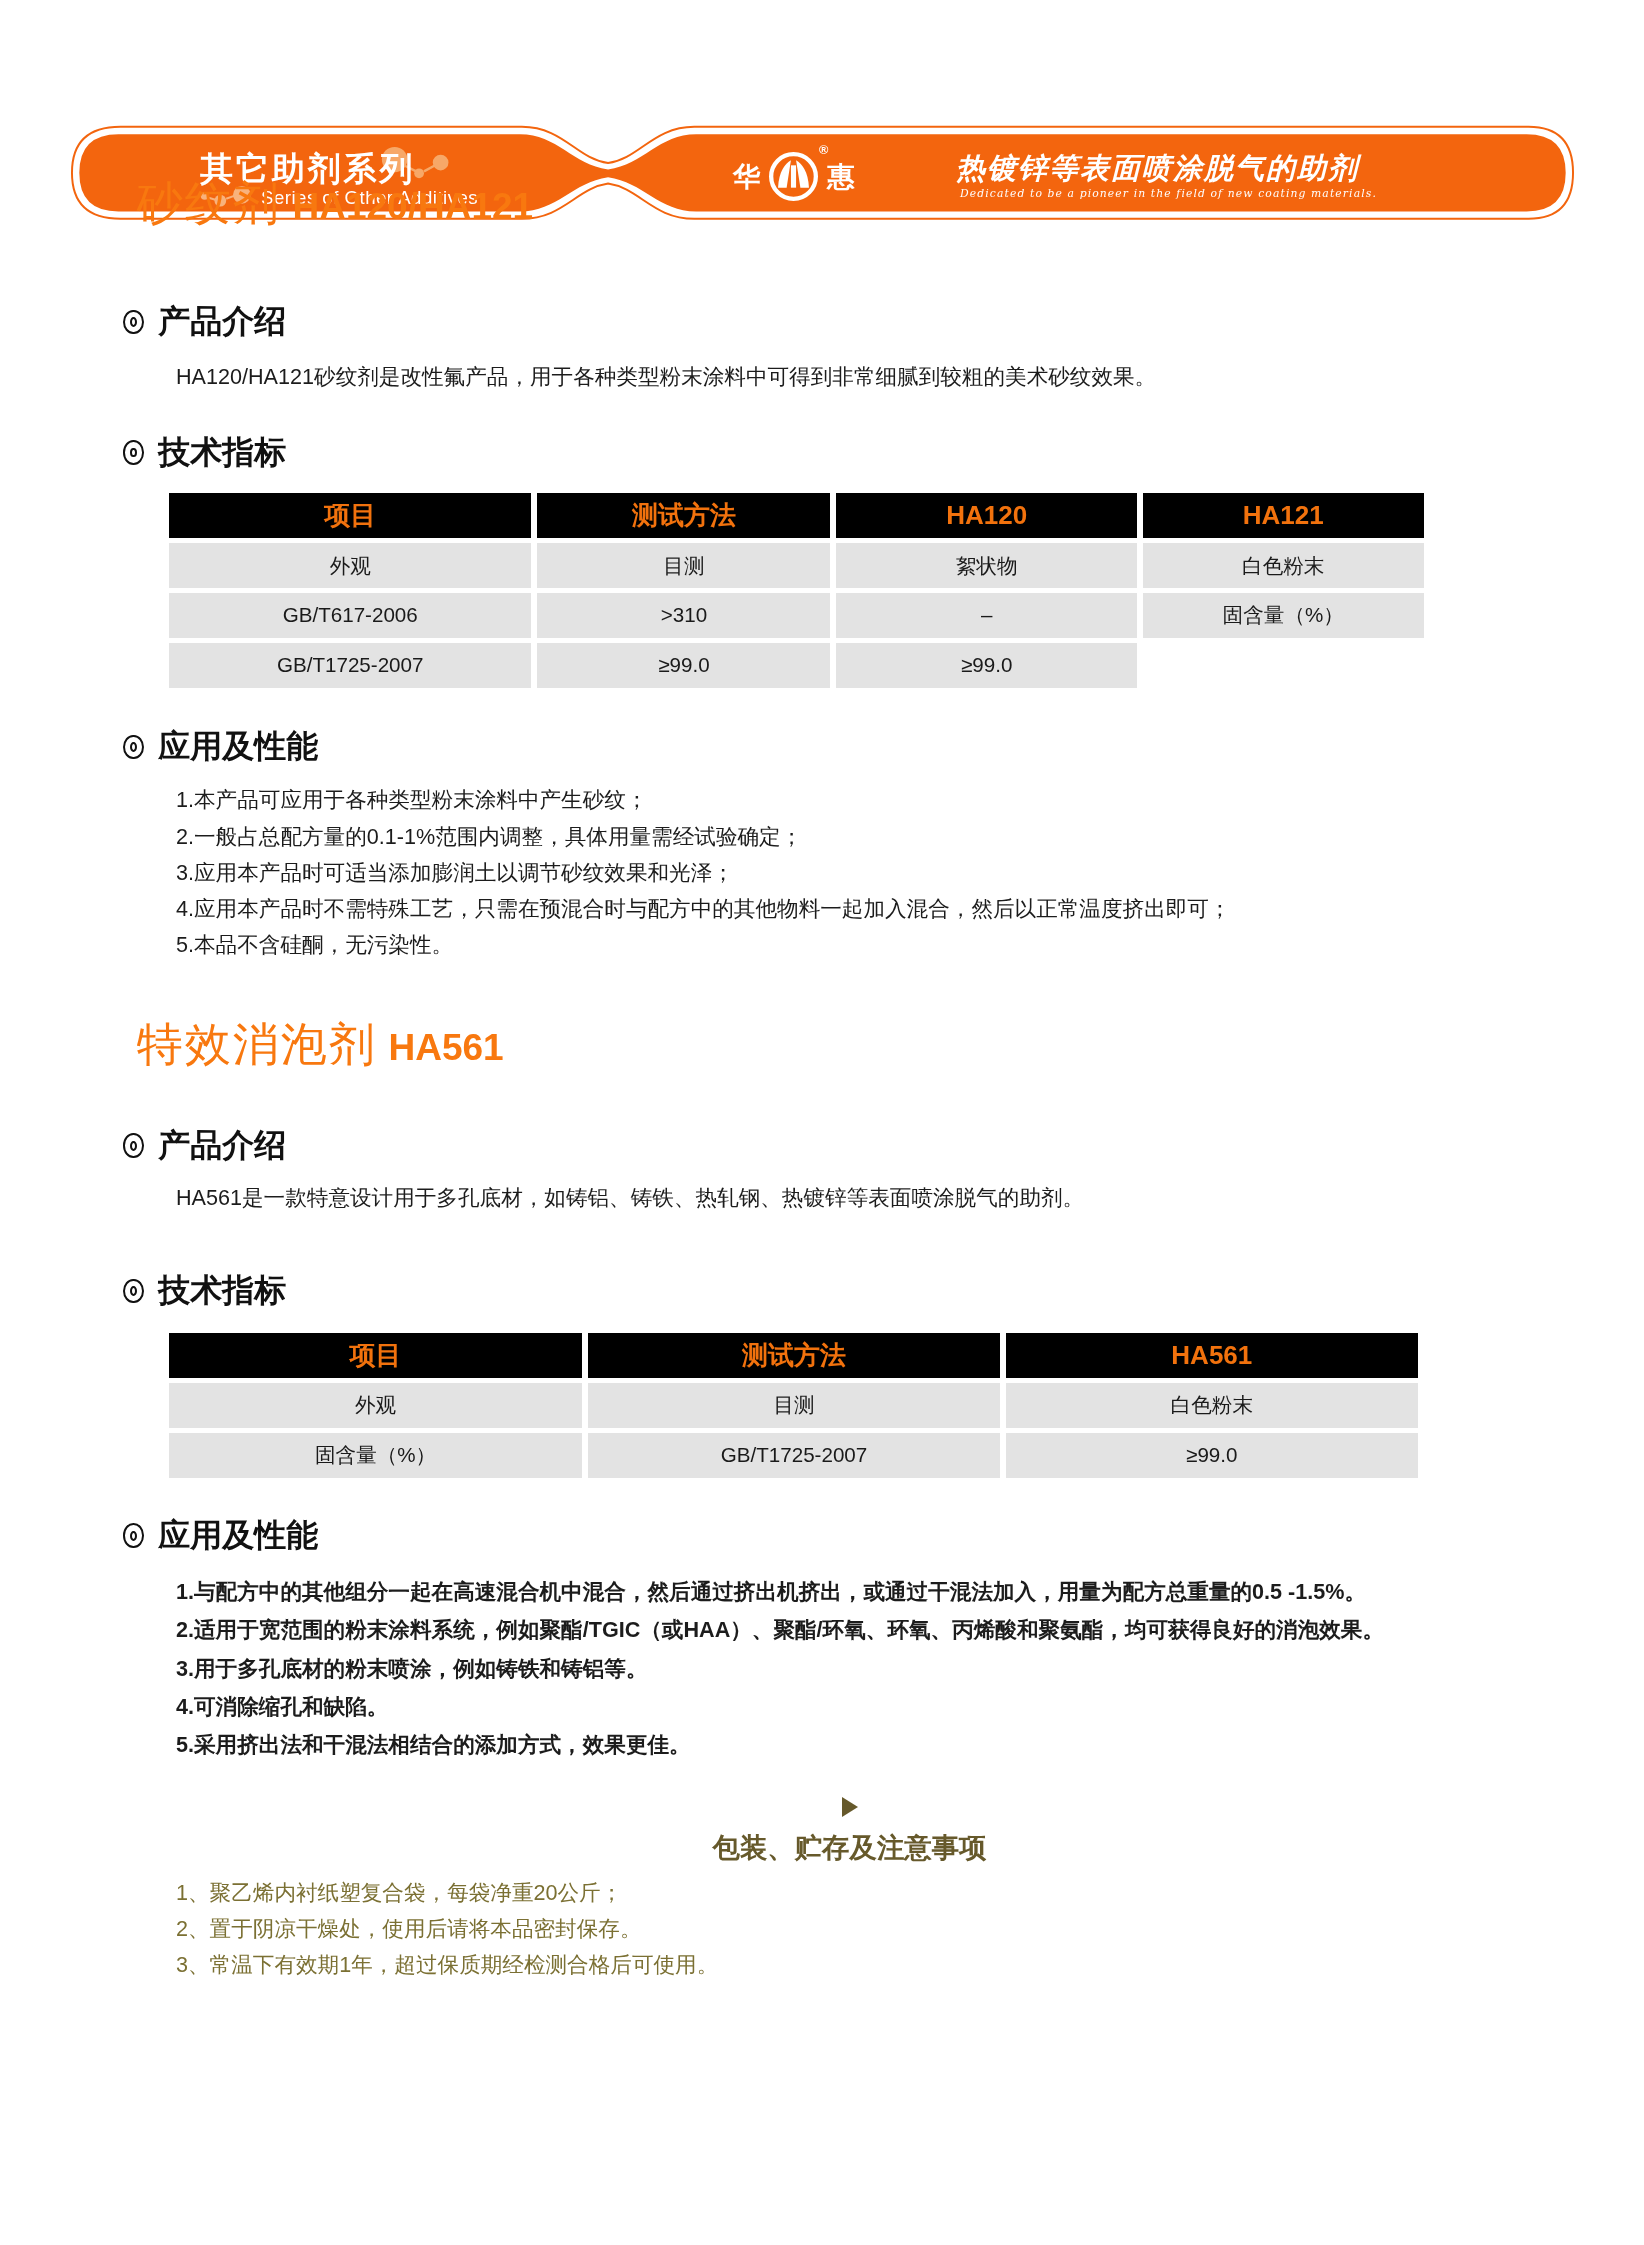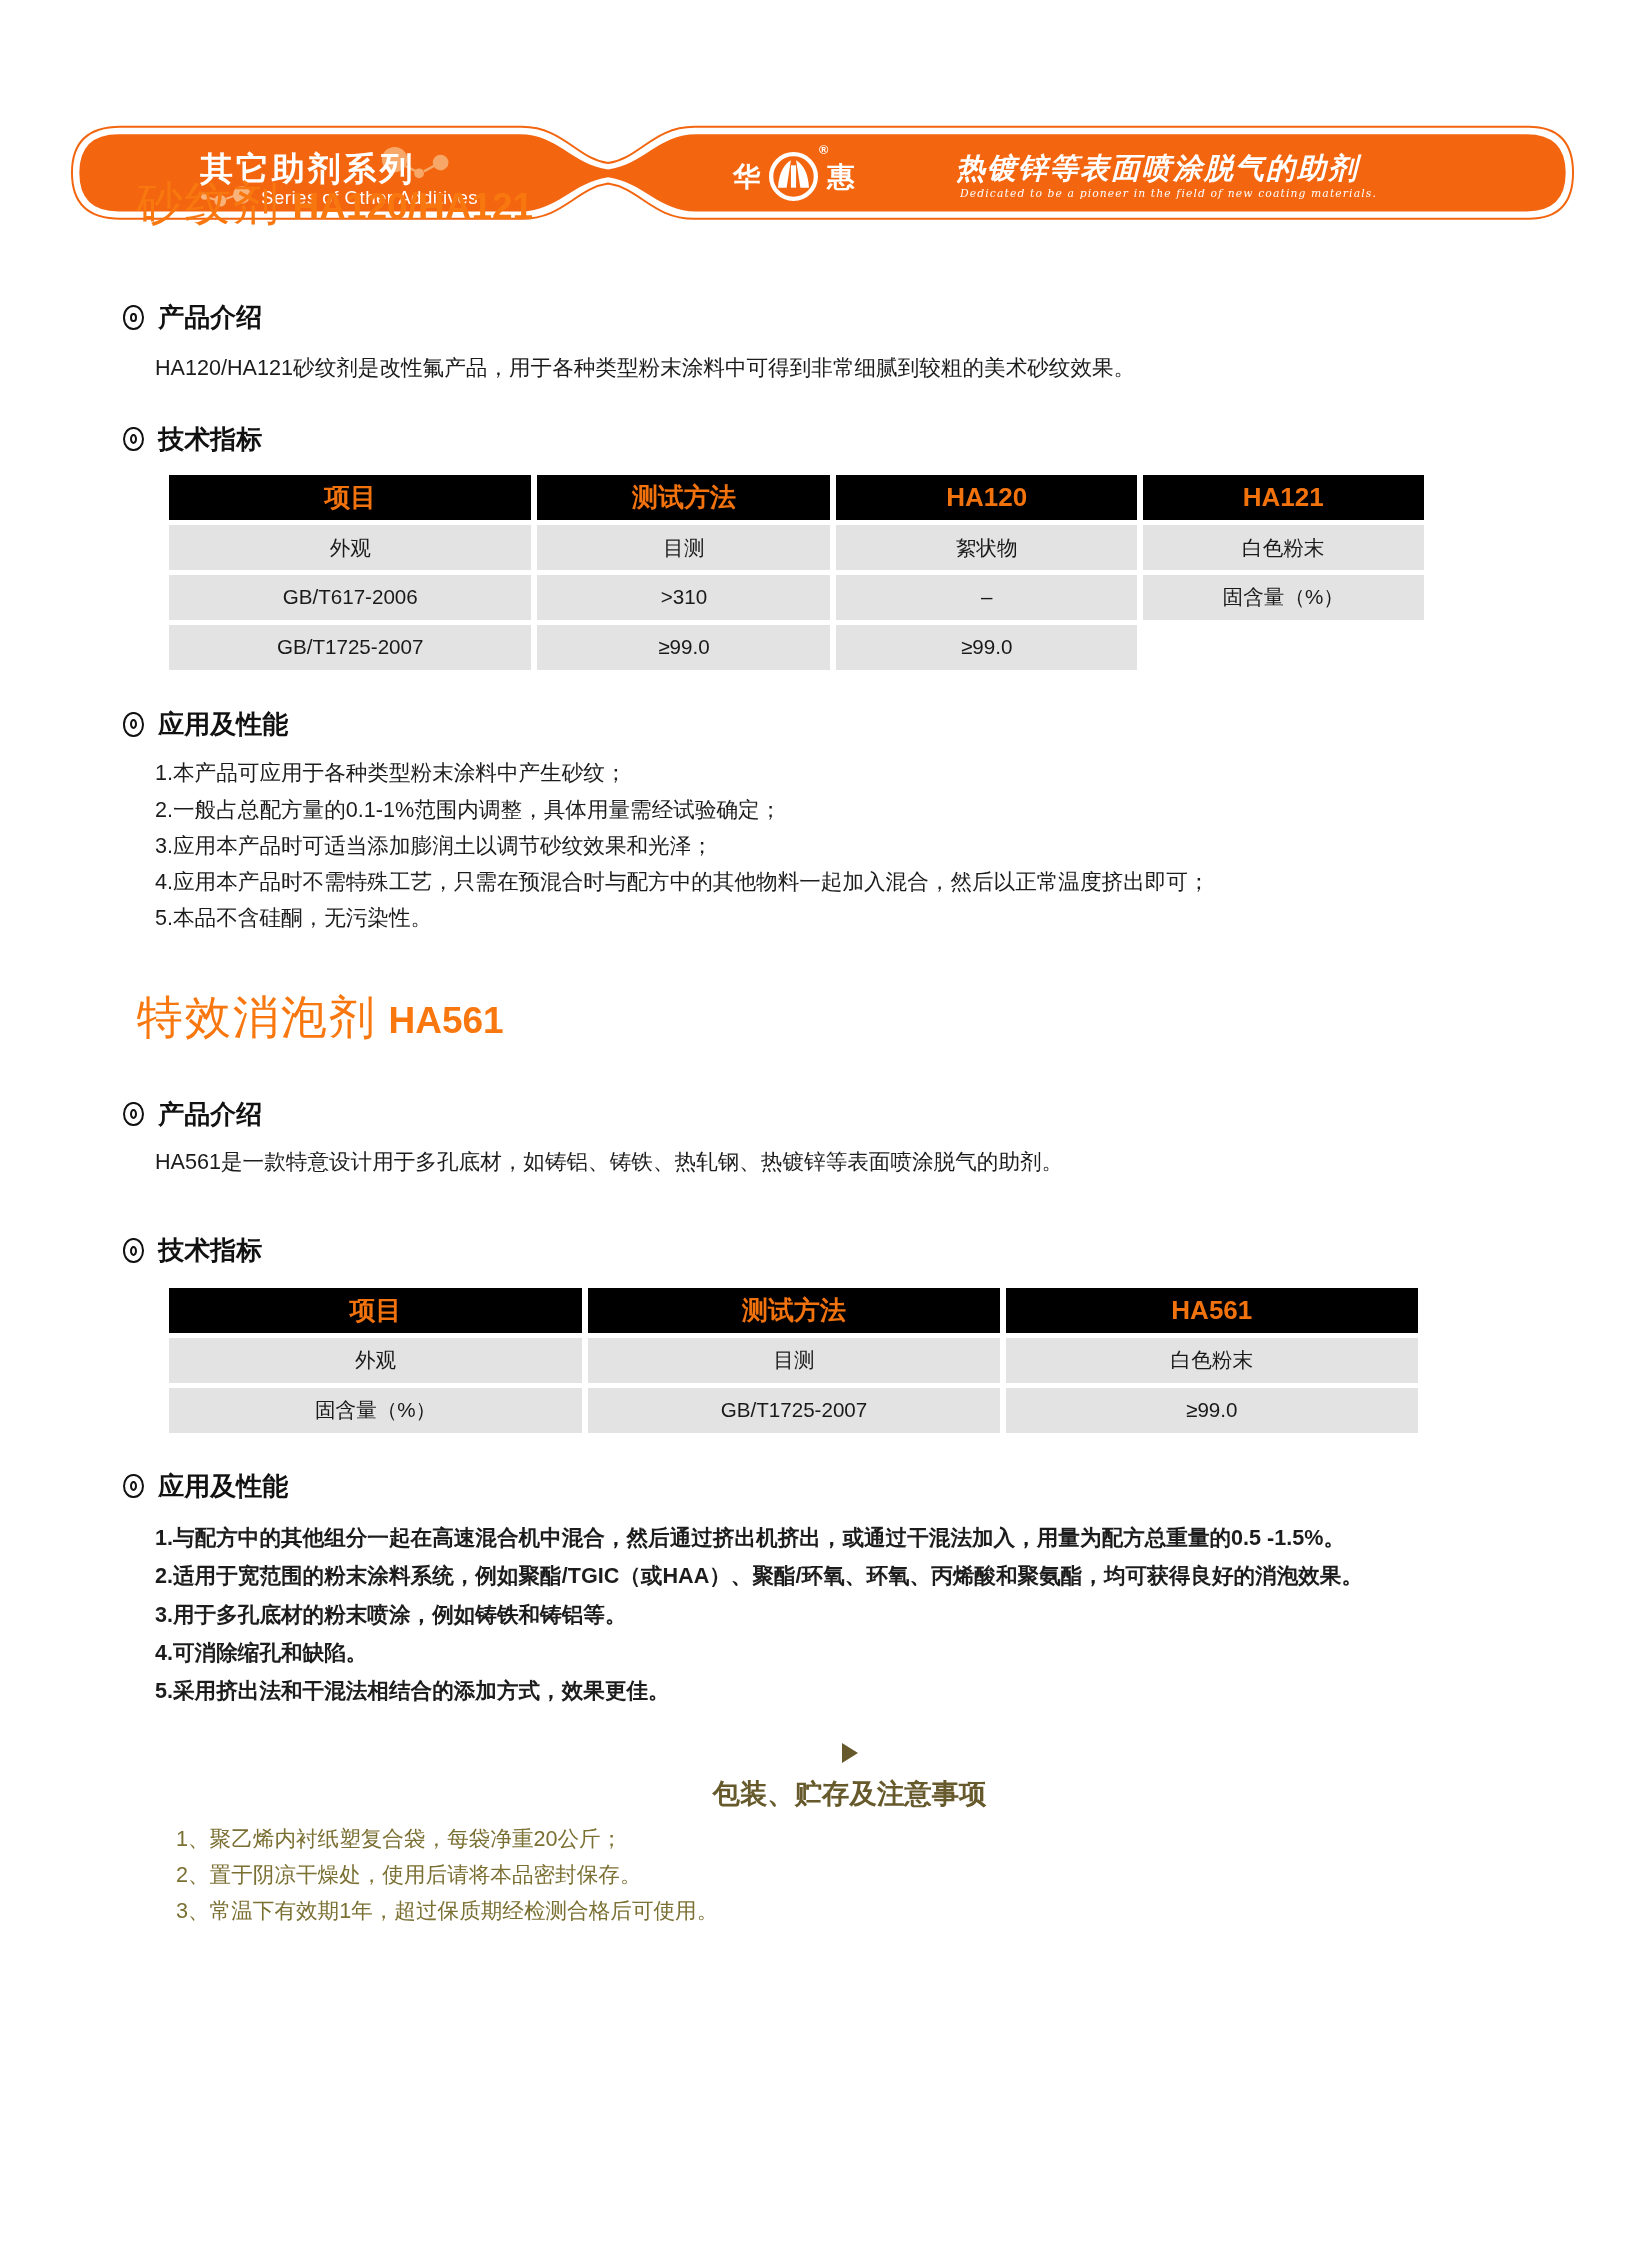--- a/index.html
+++ b/index.html
@@ -25,26 +25,26 @@
     font-family:"DejaVu Serif","Liberation Serif",serif; font-style:italic; }
 
   
   .content { position:relative; padding:0 69px 0 123px; }
   .prod-title { display:flex; align-items:baseline; gap:11.8px; color:#F8780F; margin-left:13.7px; }
   .prod-title .name { font-size:46px; font-weight:normal; letter-spacing:2px; }
   .prod-title .code { font-size:37px; font-weight:bold; }
   #title1 { margin-top:173px; }
   #title2 { margin-top:55px; }
 
-  .sec-head { display:flex; align-items:center; gap:14.7px; font-size:26px; font-weight:bold; color:#111; }
+  .sec-head { display:flex; align-items:center; gap:14.7px; font-size:32px; font-weight:bold; color:#111; }
   .bullseye { width:20.6px; height:24.5px; border:2.5px solid #111; border-radius:50%;
               display:inline-flex; align-items:center; justify-content:center; flex:0 0 auto; }
   .bullseye .inner { width:6.9px; height:9.8px; border:2px solid #111; border-radius:50%; }
 
-  .body-text { margin-left:32px; font-size:21.6px; color:#1c1c1c; line-height:1.25; }
+  .body-text { margin-left:53px; font-size:21.6px; color:#1c1c1c; line-height:1.25; }
 
   #h-intro1 { margin-top:65px; }
   #para1    { margin-top:19.6px; }
   #h-spec1  { margin-top:40px; }
   #table1   { margin-top:18.6px; }
   #h-app1   { margin-top:37px; }
   #list1    { margin-top:17.6px; }
   #h-intro2 { margin-top:48px; }
   #para2    { margin-top:17.6px; }
   #h-spec2  { margin-top:57px; }

